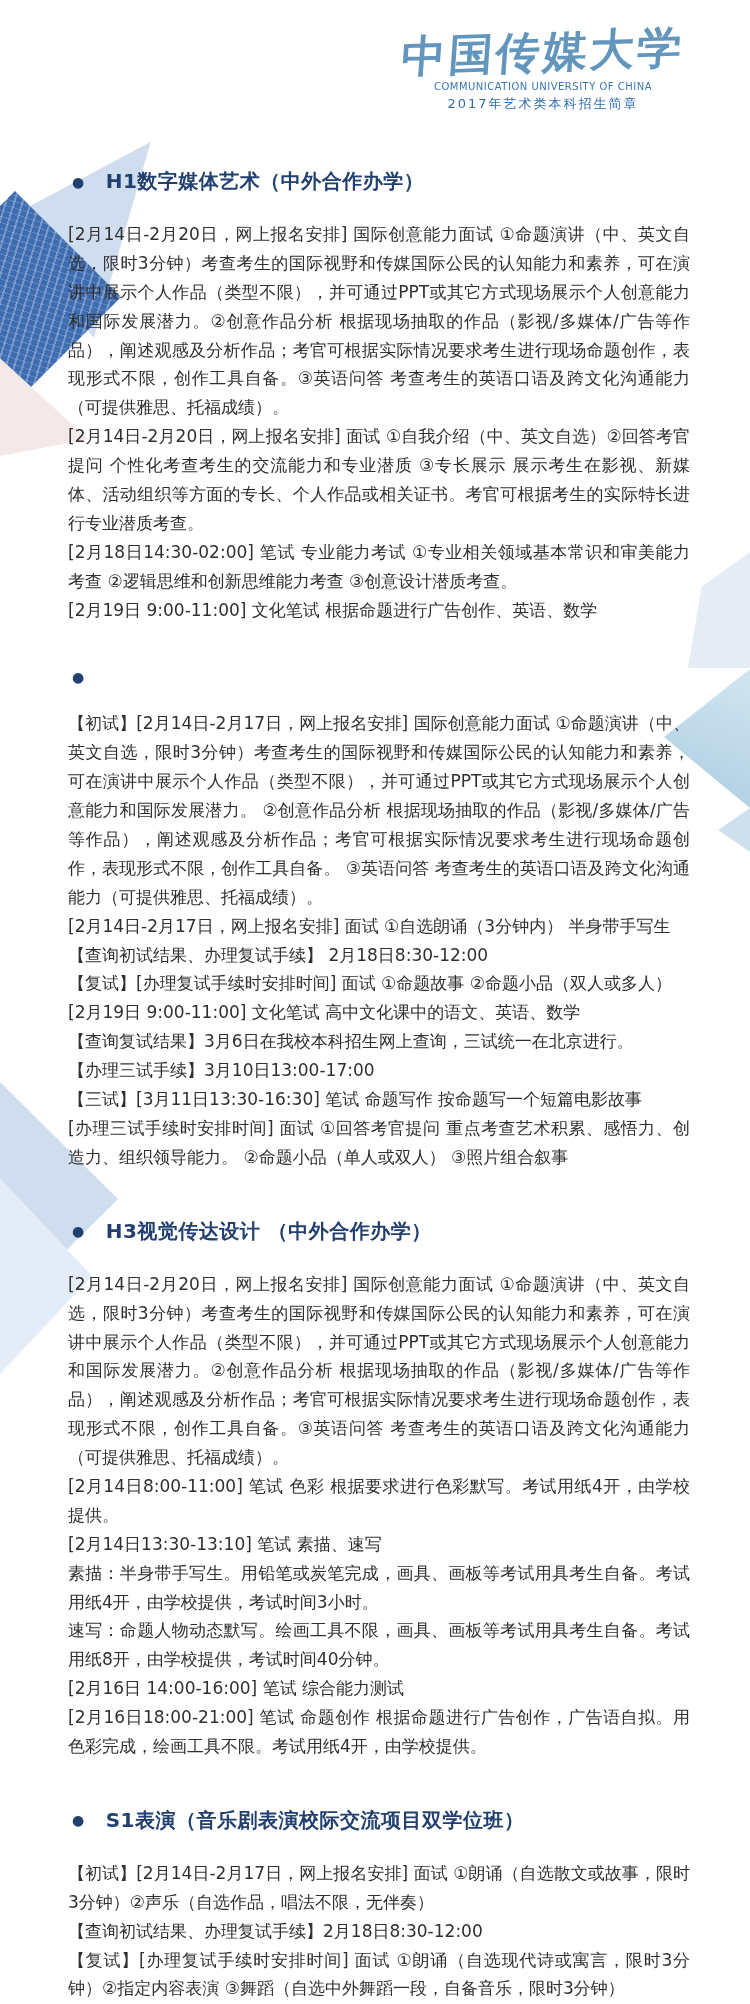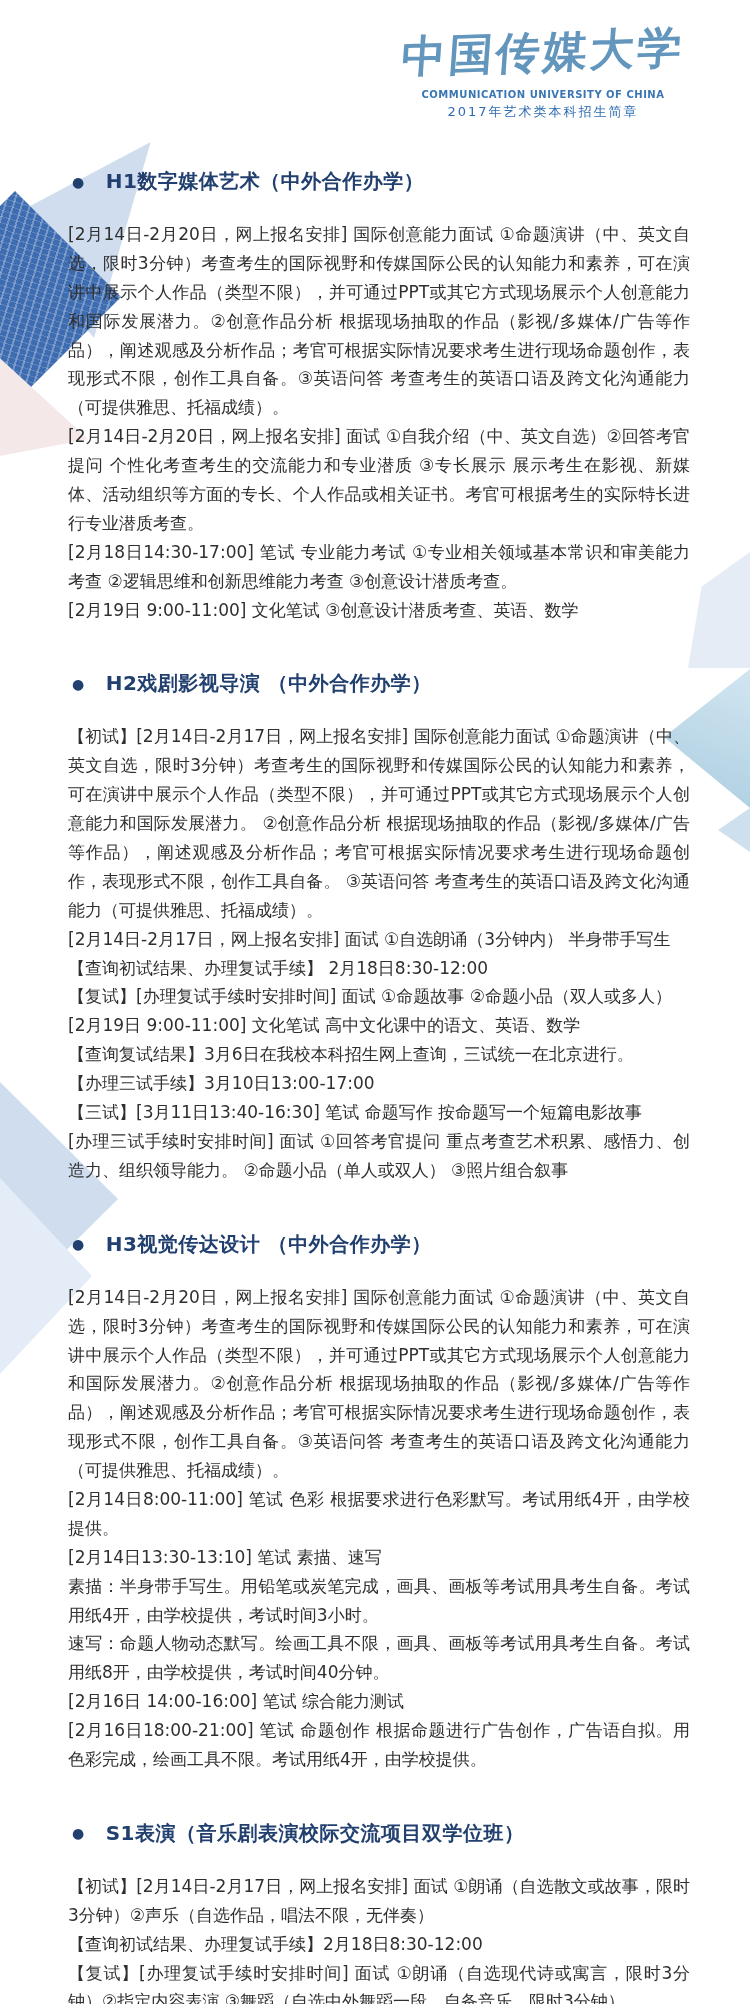--- a/index.html
+++ b/index.html
@@ -84,23 +84,23 @@
   .logo-calligraphy{
     font-size:44px;
     font-weight:bold;
     color:var(--logo-blue);
     letter-spacing:3px;
     line-height:1.2;
     transform:skewX(-6deg) rotate(-2deg);
     white-space:nowrap;
   }
   .logo-english{
-    margin-top:10px;
+    margin-top:2px;
     font-size:10px;
-    font-weight:bold;
+    font-weight:normal;
     color:var(--logo-text-blue);
     letter-spacing:.5px;
     white-space:nowrap;
   }
   .logo-subtitle{
     margin-top:3px;
     font-size:13px;
     font-weight:normal;
     color:var(--logo-subtitle-blue);
     letter-spacing:2px;
@@ -156,36 +156,35 @@
   </header>
 
   <main class="content" id="sections">
       <section>
         <h2 class="section-heading">
           <span class="bullet">●</span>
           <span>H1数字媒体艺术（中外合作办学）</span>
         </h2>
         <p class="para"><span>[2月14日-2月20日，网上报名安排] </span><strong>国际创意能力面试</strong><span> ①命题演讲（中、英文自选，限时3分钟）考查考生的国际视野和传媒国际公民的认知能力和素养，可在演讲中展示个人作品（类型不限），并可通过PPT或其它方式现场展示个人创意能力和国际发展潜力。②创意作品分析 根据现场抽取的作品（影视/多媒体/广告等作品），阐述观感及分析作品；考官可根据实际情况要求考生进行现场命题创作，表现形式不限，创作工具自备。③英语问答 考查考生的英语口语及跨文化沟通能力（可提供雅思、托福成绩）。</span></p>
         <p class="para"><span>[2月14日-2月20日，网上报名安排] </span><strong>面试</strong><span> ①自我介绍（中、英文自选）②回答考官提问 个性化考查考生的交流能力和专业潜质 ③专长展示 展示考生在影视、新媒体、活动组织等方面的专长、个人作品或相关证书。考官可根据考生的实际特长进行专业潜质考查。</span></p>
-        <p class="para"><span>[2月18日14:30-17:00] </span><strong>笔试</strong><span> 专业能力考试 ①专业相关领域基本常识和审美能力考查 ②逻辑思维和创新思维能力考查 ③创意设计潜质考查。</span></p>
-        <p class="para"><span>[2月19日 9:00-11:00] </span><strong>文化笔试</strong><span> ③创意设计潜质考查、英语、数学</span></p>
-      </section>
-      <section>
-        <h2 class="section-heading">
-          <span class="bullet">●</span>
-          <span>H2戏剧影视导演 （中外合作办学）</span>
+        <p class="para"><span>[2月18日14:30-02:00] </span><strong>笔试</strong><span> 专业能力考试 ①专业相关领域基本常识和审美能力考查 ②逻辑思维和创新思维能力考查 ③创意设计潜质考查。</span></p>
+        <p class="para"><span>[2月19日 9:00-11:00] </span><strong>文化笔试</strong><span> 根据命题进行广告创作、英语、数学</span></p>
+      </section>
+      <section>
+        <h2 class="section-heading">
+          <span class="bullet">●</span>
         </h2>
         <p class="para"><span>【初试】[2月14日-2月17日，网上报名安排] </span><strong>国际创意能力面试</strong><span> ①命题演讲（中、英文自选，限时3分钟）考查考生的国际视野和传媒国际公民的认知能力和素养，可在演讲中展示个人作品（类型不限），并可通过PPT或其它方式现场展示个人创意能力和国际发展潜力。 ②创意作品分析 根据现场抽取的作品（影视/多媒体/广告等作品），阐述观感及分析作品；考官可根据实际情况要求考生进行现场命题创作，表现形式不限，创作工具自备。 ③英语问答 考查考生的英语口语及跨文化沟通能力（可提供雅思、托福成绩）。</span></p>
         <p class="para"><span>[2月14日-2月17日，网上报名安排] 面试 ①自选朗诵（3分钟内） 半身带手写生</span></p>
         <p class="para"><span>【查询初试结果、办理复试手续】 2月18日8:30-12:00</span></p>
         <p class="para"><span>【复试】[办理复试手续时安排时间] </span><strong>面试</strong><span> ①命题故事 ②命题小品（双人或多人）</span></p>
         <p class="para"><span>[2月19日 9:00-11:00] 文化笔试 高中文化课中的语文、英语、数学</span></p>
         <p class="para"><span>【查询复试结果】3月6日在我校本科招生网上查询，三试统一在北京进行。</span></p>
         <p class="para"><span>【办理三试手续】3月10日13:00-17:00</span></p>
-        <p class="para"><span>【三试】[3月11日13:40-16:30] </span><strong>笔试</strong><span> 命题写作 按命题写一个短篇电影故事</span></p>
+        <p class="para"><span>【三试】[3月11日13:30-16:30] </span><strong>笔试</strong><span> 命题写作 按命题写一个短篇电影故事</span></p>
         <p class="para"><span>[办理三试手续时安排时间] </span><strong>面试</strong><span> ①回答考官提问 重点考查艺术积累、感悟力、创造力、组织领导能力。 ②命题小品（单人或双人） ③照片组合叙事</span></p>
       </section>
       <section>
         <h2 class="section-heading">
           <span class="bullet">●</span>
           <span>H3视觉传达设计 （中外合作办学）</span>
         </h2>
         <p class="para"><span>[2月14日-2月20日，网上报名安排] </span><strong>国际创意能力面试</strong><span> ①命题演讲（中、英文自选，限时3分钟）考查考生的国际视野和传媒国际公民的认知能力和素养，可在演讲中展示个人作品（类型不限），并可通过PPT或其它方式现场展示个人创意能力和国际发展潜力。②创意作品分析 根据现场抽取的作品（影视/多媒体/广告等作品），阐述观感及分析作品；考官可根据实际情况要求考生进行现场命题创作，表现形式不限，创作工具自备。③英语问答 考查考生的英语口语及跨文化沟通能力（可提供雅思、托福成绩）。</span></p>
         <p class="para"><span>[2月14日8:00-11:00] </span><strong>笔试</strong><span> 色彩 根据要求进行色彩默写。考试用纸4开，由学校提供。</span></p>
         <p class="para"><span>[2月14日13:30-13:10] </span><strong>笔试</strong><span> 素描、速写</span></p>

